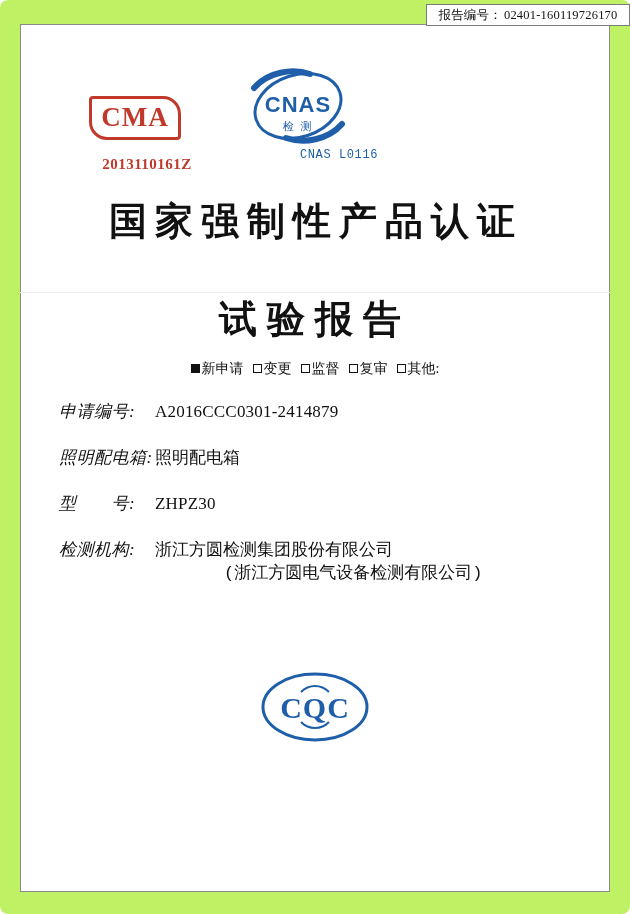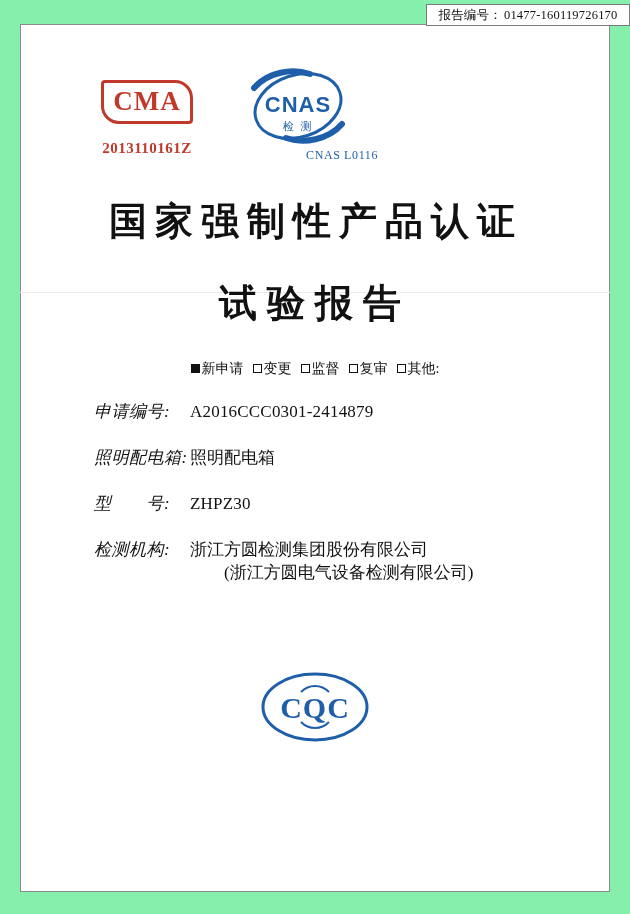--- a/index.html
+++ b/index.html
@@ -15,21 +15,22 @@
     position: relative;
     overflow: hidden;
   }
 
   
   .page {
     position: absolute;
     left: 0; top: 0;
     width: 630px;
     height: 914px;
-    background: #86efac;
+    background: #bef264;
+    border-radius: 8px;
   }
   .sheet-border {
     position: absolute;
     left: 20px;
     top: 24px;
     width: 590px;
     height: 868px;
     border: 1px solid #8a8a8a;
     box-sizing: border-box;
     background: #ffffff;
@@ -77,22 +78,23 @@
   .cma {
     position: absolute;
     left: 88px;
     top: 14px;
     width: 118px;
     text-align: center;
   }
   .cma-badge {
     width: 92px;
     height: 44px;
-    margin: 0 auto;
+    margin: 16px auto;
     position: relative;
+    padding-left: 24px;
   }
   .cma-badge .outline {
     position: absolute;
     left: 0; top: 0;
     width: 92px; height: 44px;
     border: 3px solid #c0392b;
     border-radius: 4px 18px 4px 18px;
     box-sizing: border-box;
   }
   .cma-badge .letters {
@@ -120,21 +122,21 @@
   .cnas {
     position: absolute;
     left: 218px;
     top: 0px;
     width: 160px;
     text-align: right;
     color: #1f5fa9;
   }
   .cnas-svg-wrap { width: 160px; height: 84px; margin: 0 auto; }
   .cnas-code {
-    font-family: Liberation Serif, serif;
+    font-family: Liberation Mono, monospace;
     font-size: 12px;
     letter-spacing: 0.6px;
     color: #1f5fa9;
     margin-top: -2px;
   }
 
   
   .title-main {
     position: absolute;
     left: 1px;
@@ -143,21 +145,21 @@
     text-align: center;
     font-size: 38px;
     letter-spacing: 8px;
     font-weight: bold;
     font-family: "Liberation Serif", "DejaVu Serif", serif;
     color: #111;
   }
   .title-sub {
     position: absolute;
     left: 0;
-    top: 278px;
+    top: 294px;
     width: 630px;
     text-align: center;
     font-size: 38px;
     letter-spacing: 10px;
     font-weight: bold;
     font-family: Liberation Serif, serif;
     color: #111;
   }
 
   
@@ -186,35 +188,35 @@
   
   .fields {
     position: absolute;
     left: 0;
     top: 400px;
     width: 630px;
   }
   .field {
     display: flex;
     align-items: baseline;
-    padding-left: 94px;
+    padding-left: 59px;
     margin-bottom: 23px;
     font-size: 17px;
   }
   .field .k {
     width: 96px;
     flex: 0 0 96px;
     font-style: italic;
     font-family: "Liberation Serif", serif;
     letter-spacing: 0.5px;
     color: #111;
   }
   .field .k.spaced { letter-spacing: 0.5px; }
   .field .v {
-    font-family: Liberation Serif, serif;
+    font-family: Liberation Mono, monospace;
     color: #111;
     white-space: nowrap;
   }
   .field .v.mono { font-family: "Liberation Serif", serif; letter-spacing: 0.2px; }
   .field.tight { margin-bottom: 0; }
   .field.cont {
     padding-left: 224px;
     margin-bottom: 14px;
   }
 
@@ -230,21 +232,21 @@
 </head>
 <body>
 
 <div class="page">
 
   <div class="sheet-border"></div>
   <div class="fold-line"></div>
 
   <div class="report-no-box">
     <span class="label">报告编号：</span>
-    <span class="value">01477-160119726170</span>
+    <span class="value">02401-160119726170</span>
   </div>
 
   <div class="marks">
 
     <div class="cma">
       <div class="cma-badge">
         <div class="outline"></div>
         <div class="letters">CMA</div>
       </div>
       <div class="cma-code">2013110161Z</div>

